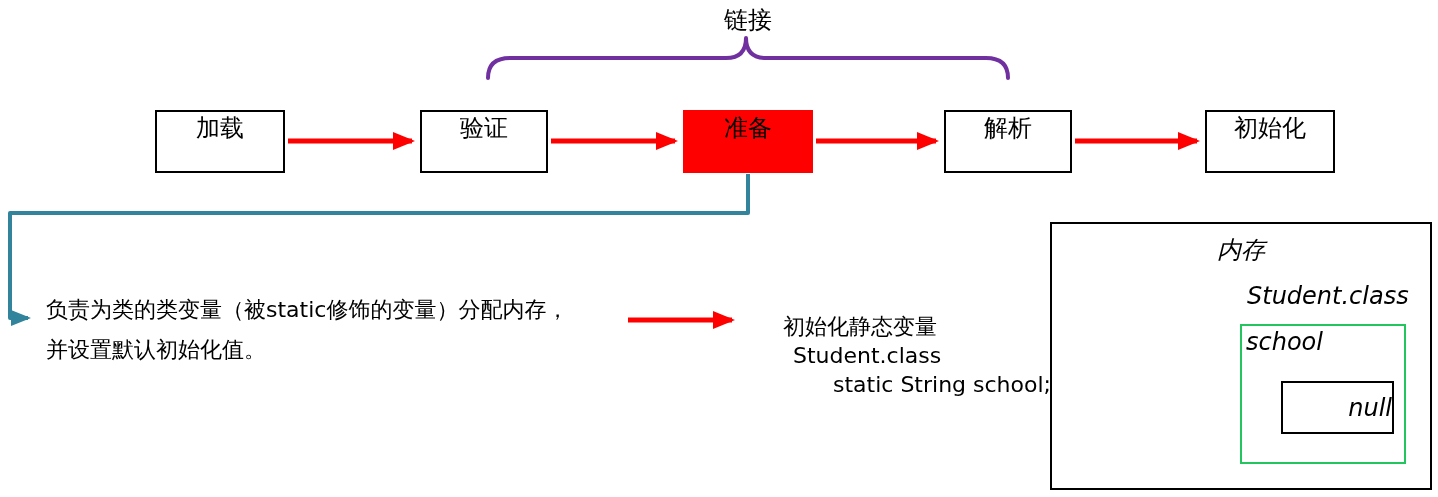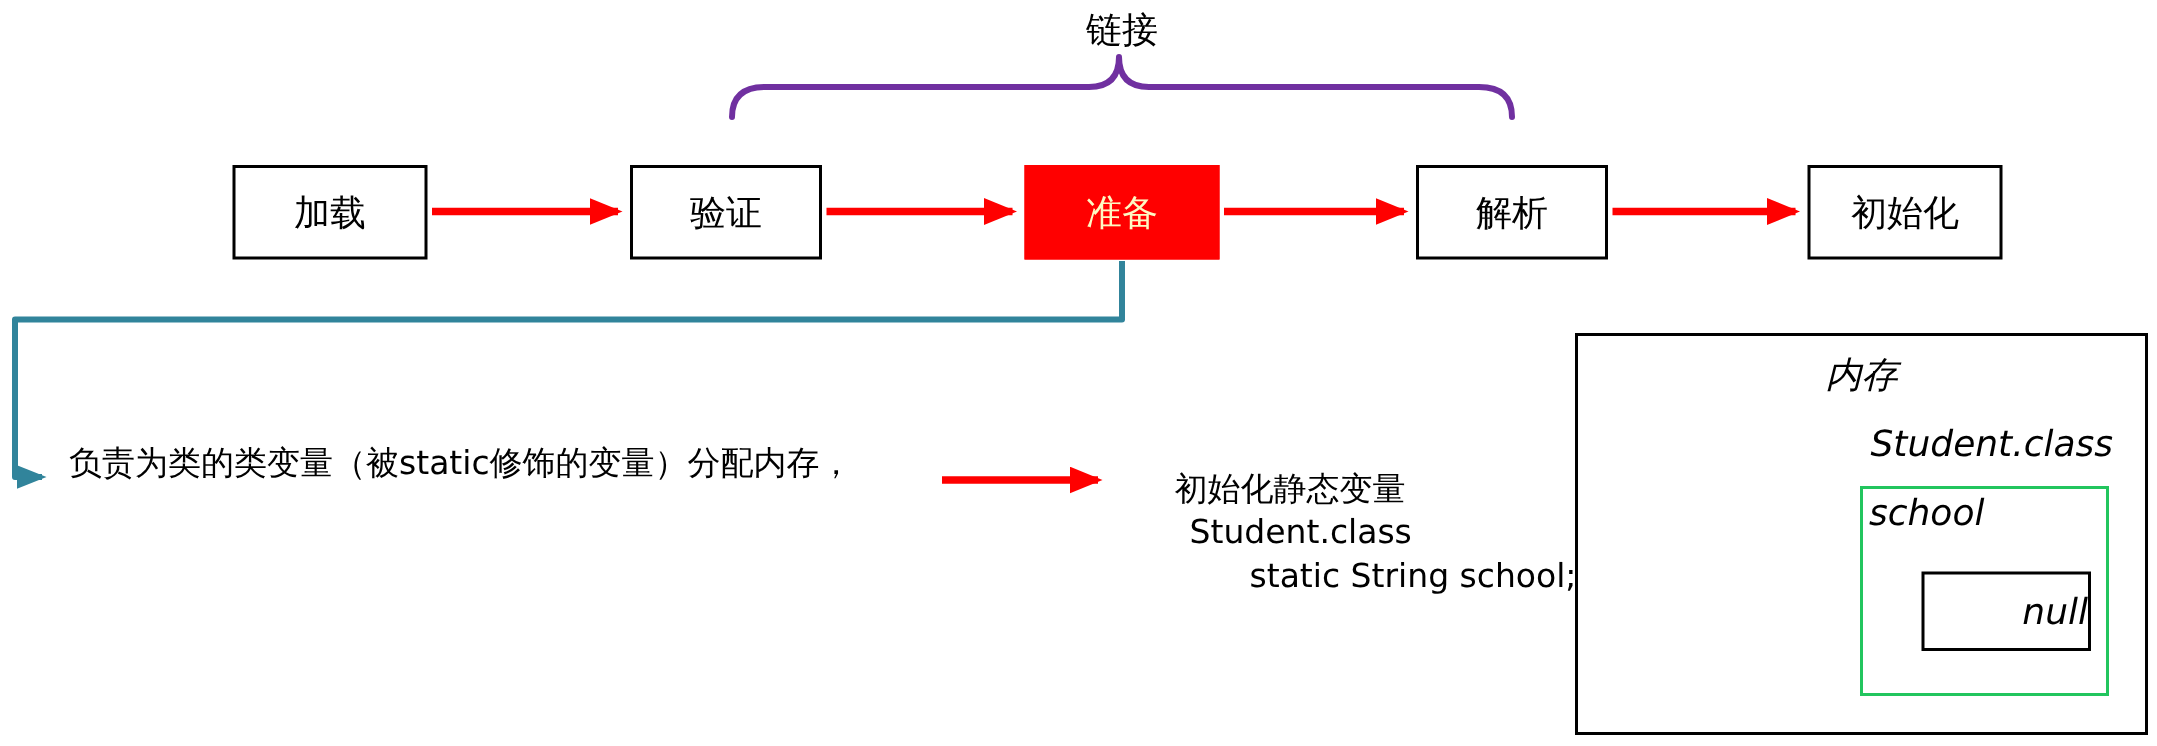--- a/index.html
+++ b/index.html
@@ -29,27 +29,27 @@
     font-size: 24px;
   }
 
   .stage-box {
     position: absolute;
     top: 110px;
     height: 63px;
     border: 2px solid #000;
     background: #fff;
     display: flex;
-    align-items: center;
+    align-items: flex-start;
     justify-content: center;
     font-size: 24px;
   }
   .stage-load    { left: 155px;  width: 130px; }
   .stage-verify  { left: 420px;  width: 128px; }
-  .stage-prepare { left: 683px;  width: 130px; background: #FF0000; border-color: #FF0000; color: #fef9c3; font-family: Liberation Mono, monospace; }
+  .stage-prepare { left: 683px;  width: 130px; background: #FF0000; border-color: #FF0000; color: #000000; font-family: Liberation Mono, monospace; }
   .stage-resolve { left: 944px;  width: 128px; }
   .stage-init    { left: 1205px; width: 130px; }
 
   .description {
     position: absolute;
     left: 46px; top: 290px;
     font-size: 22px;
     line-height: 40px;
   }
 
@@ -146,20 +146,21 @@
   </div>
   <div class="stage-box stage-resolve">
     <span>解析</span>
   </div>
   <div class="stage-box stage-init">
     <span>初始化</span>
   </div>
 
   <div class="description">
     <div>负责为类的类变量（被static修饰的变量）分配内存，</div>
+    <div>并设置默认初始化值。</div>
   </div>
 
   <div class="example">
     <div class="line1">初始化静态变量</div>
     <div class="line2">Student.class</div>
     <div class="line3">static String school;</div>
   </div>
 
   <div class="memory-box">
     <div class="memory-title">内存</div>

